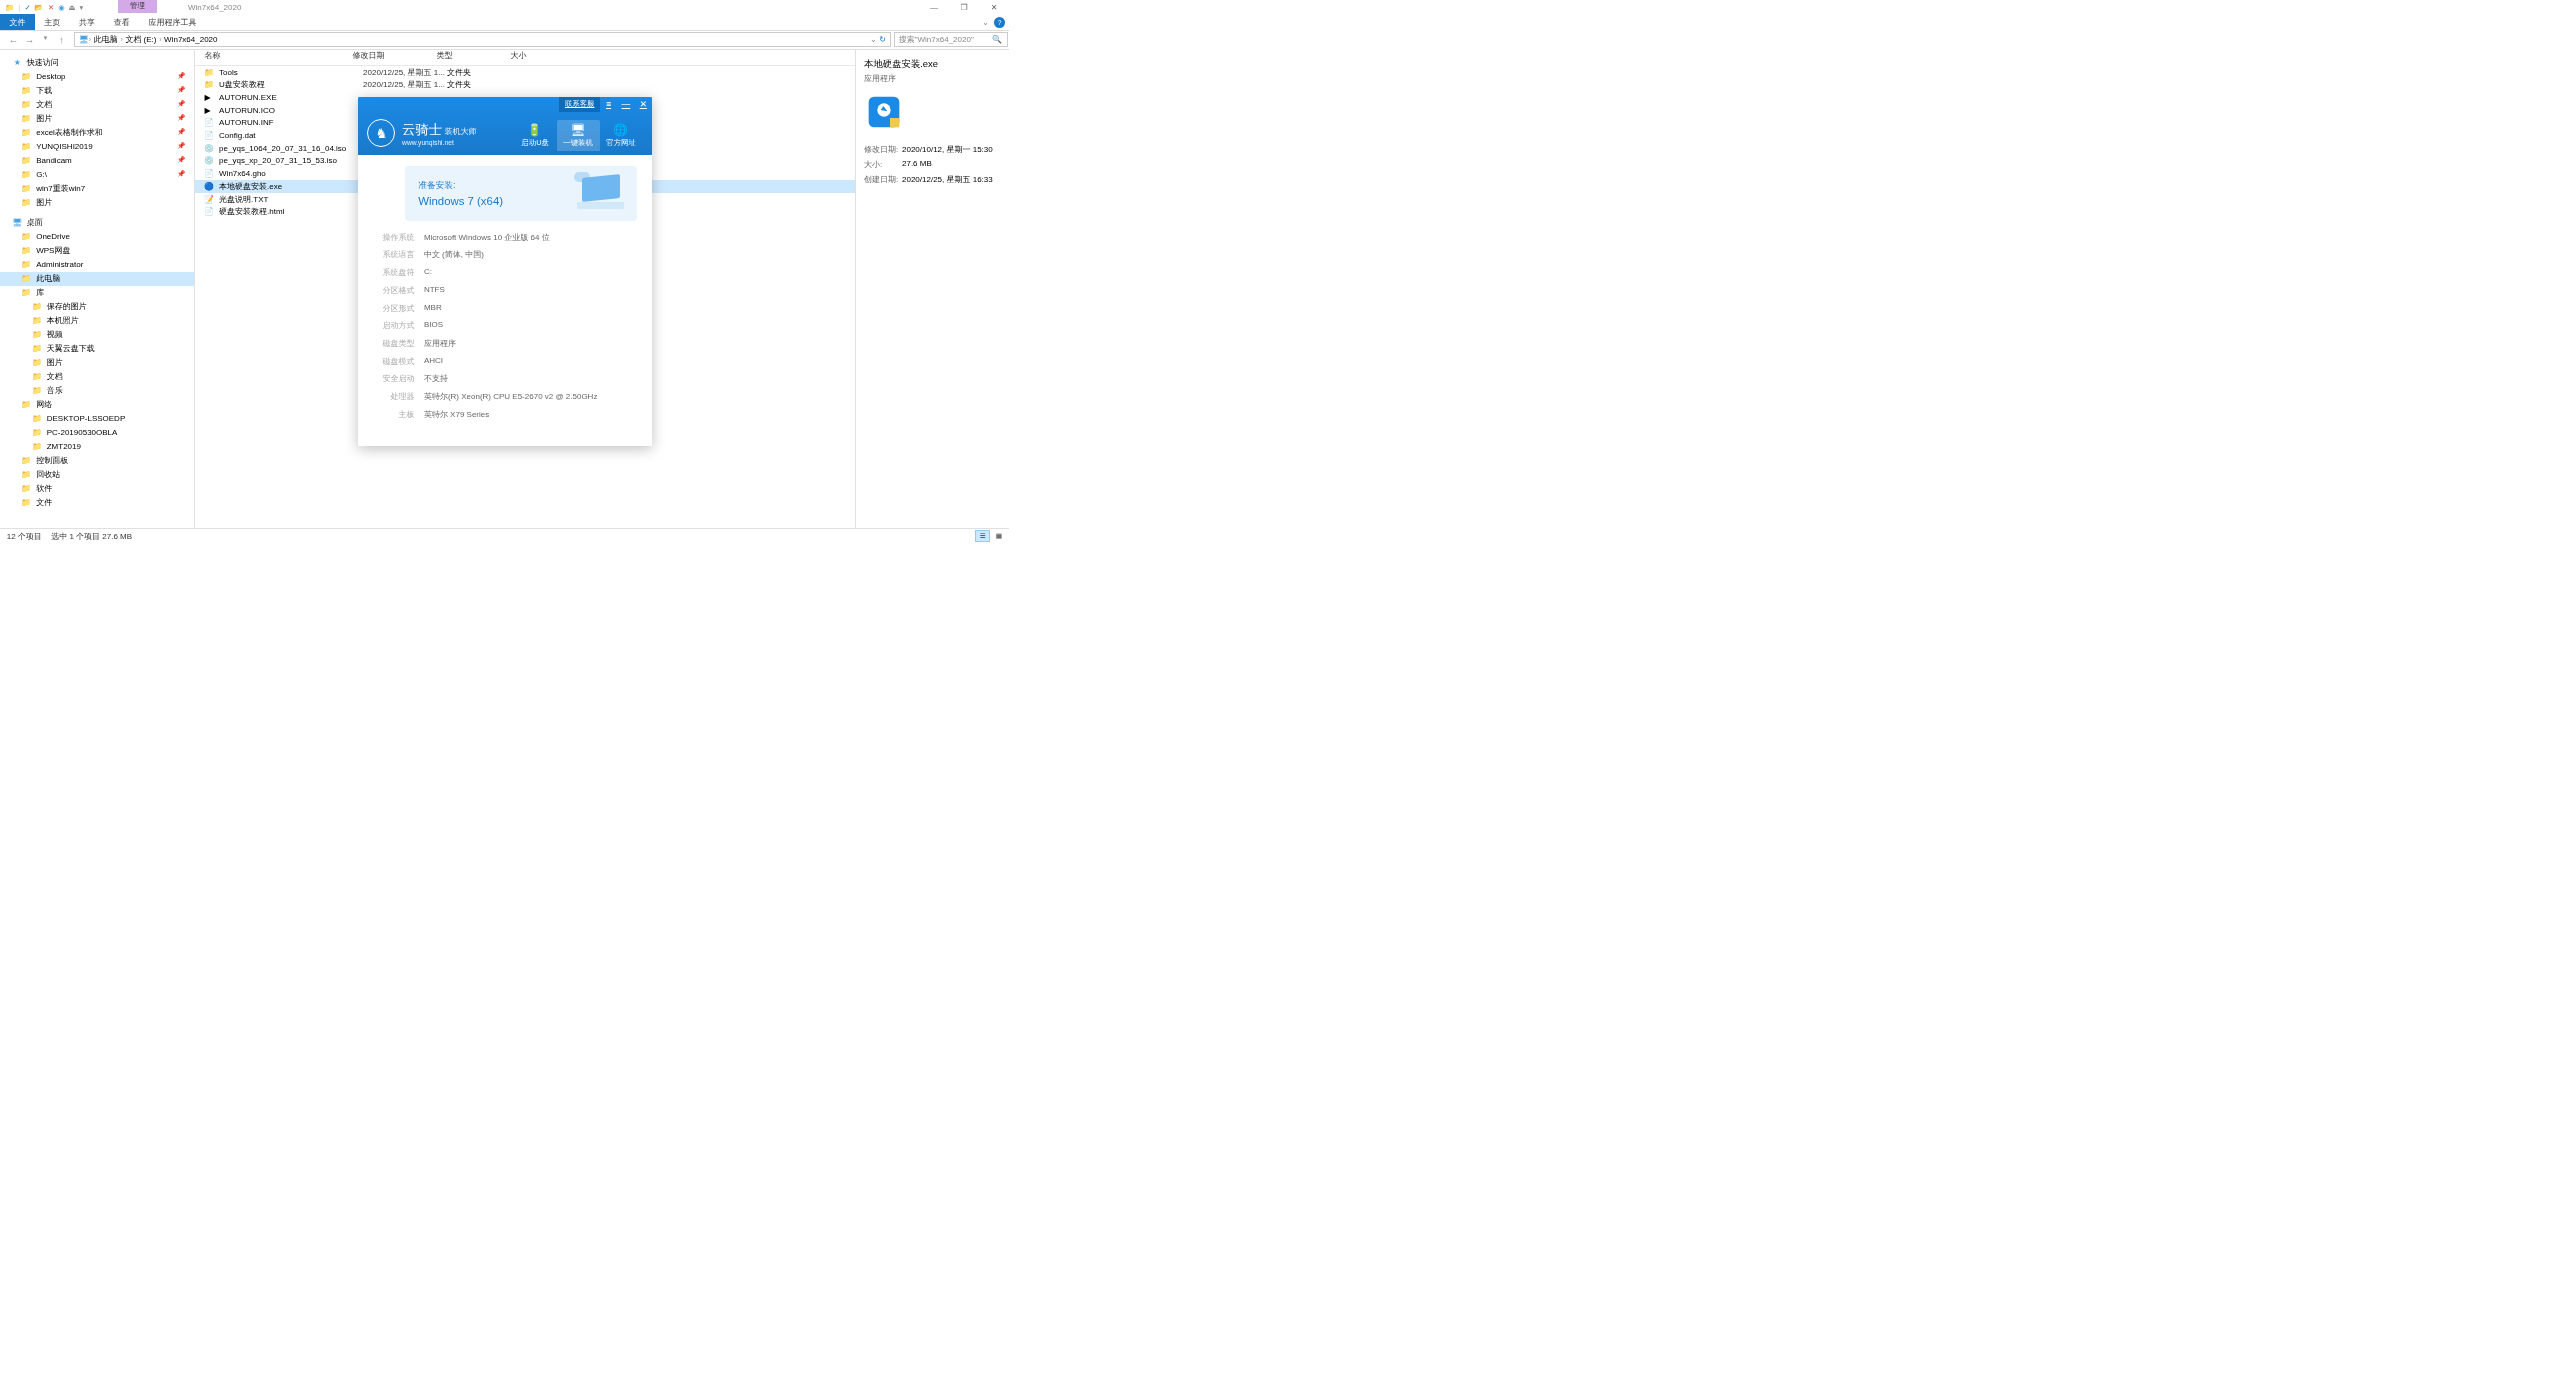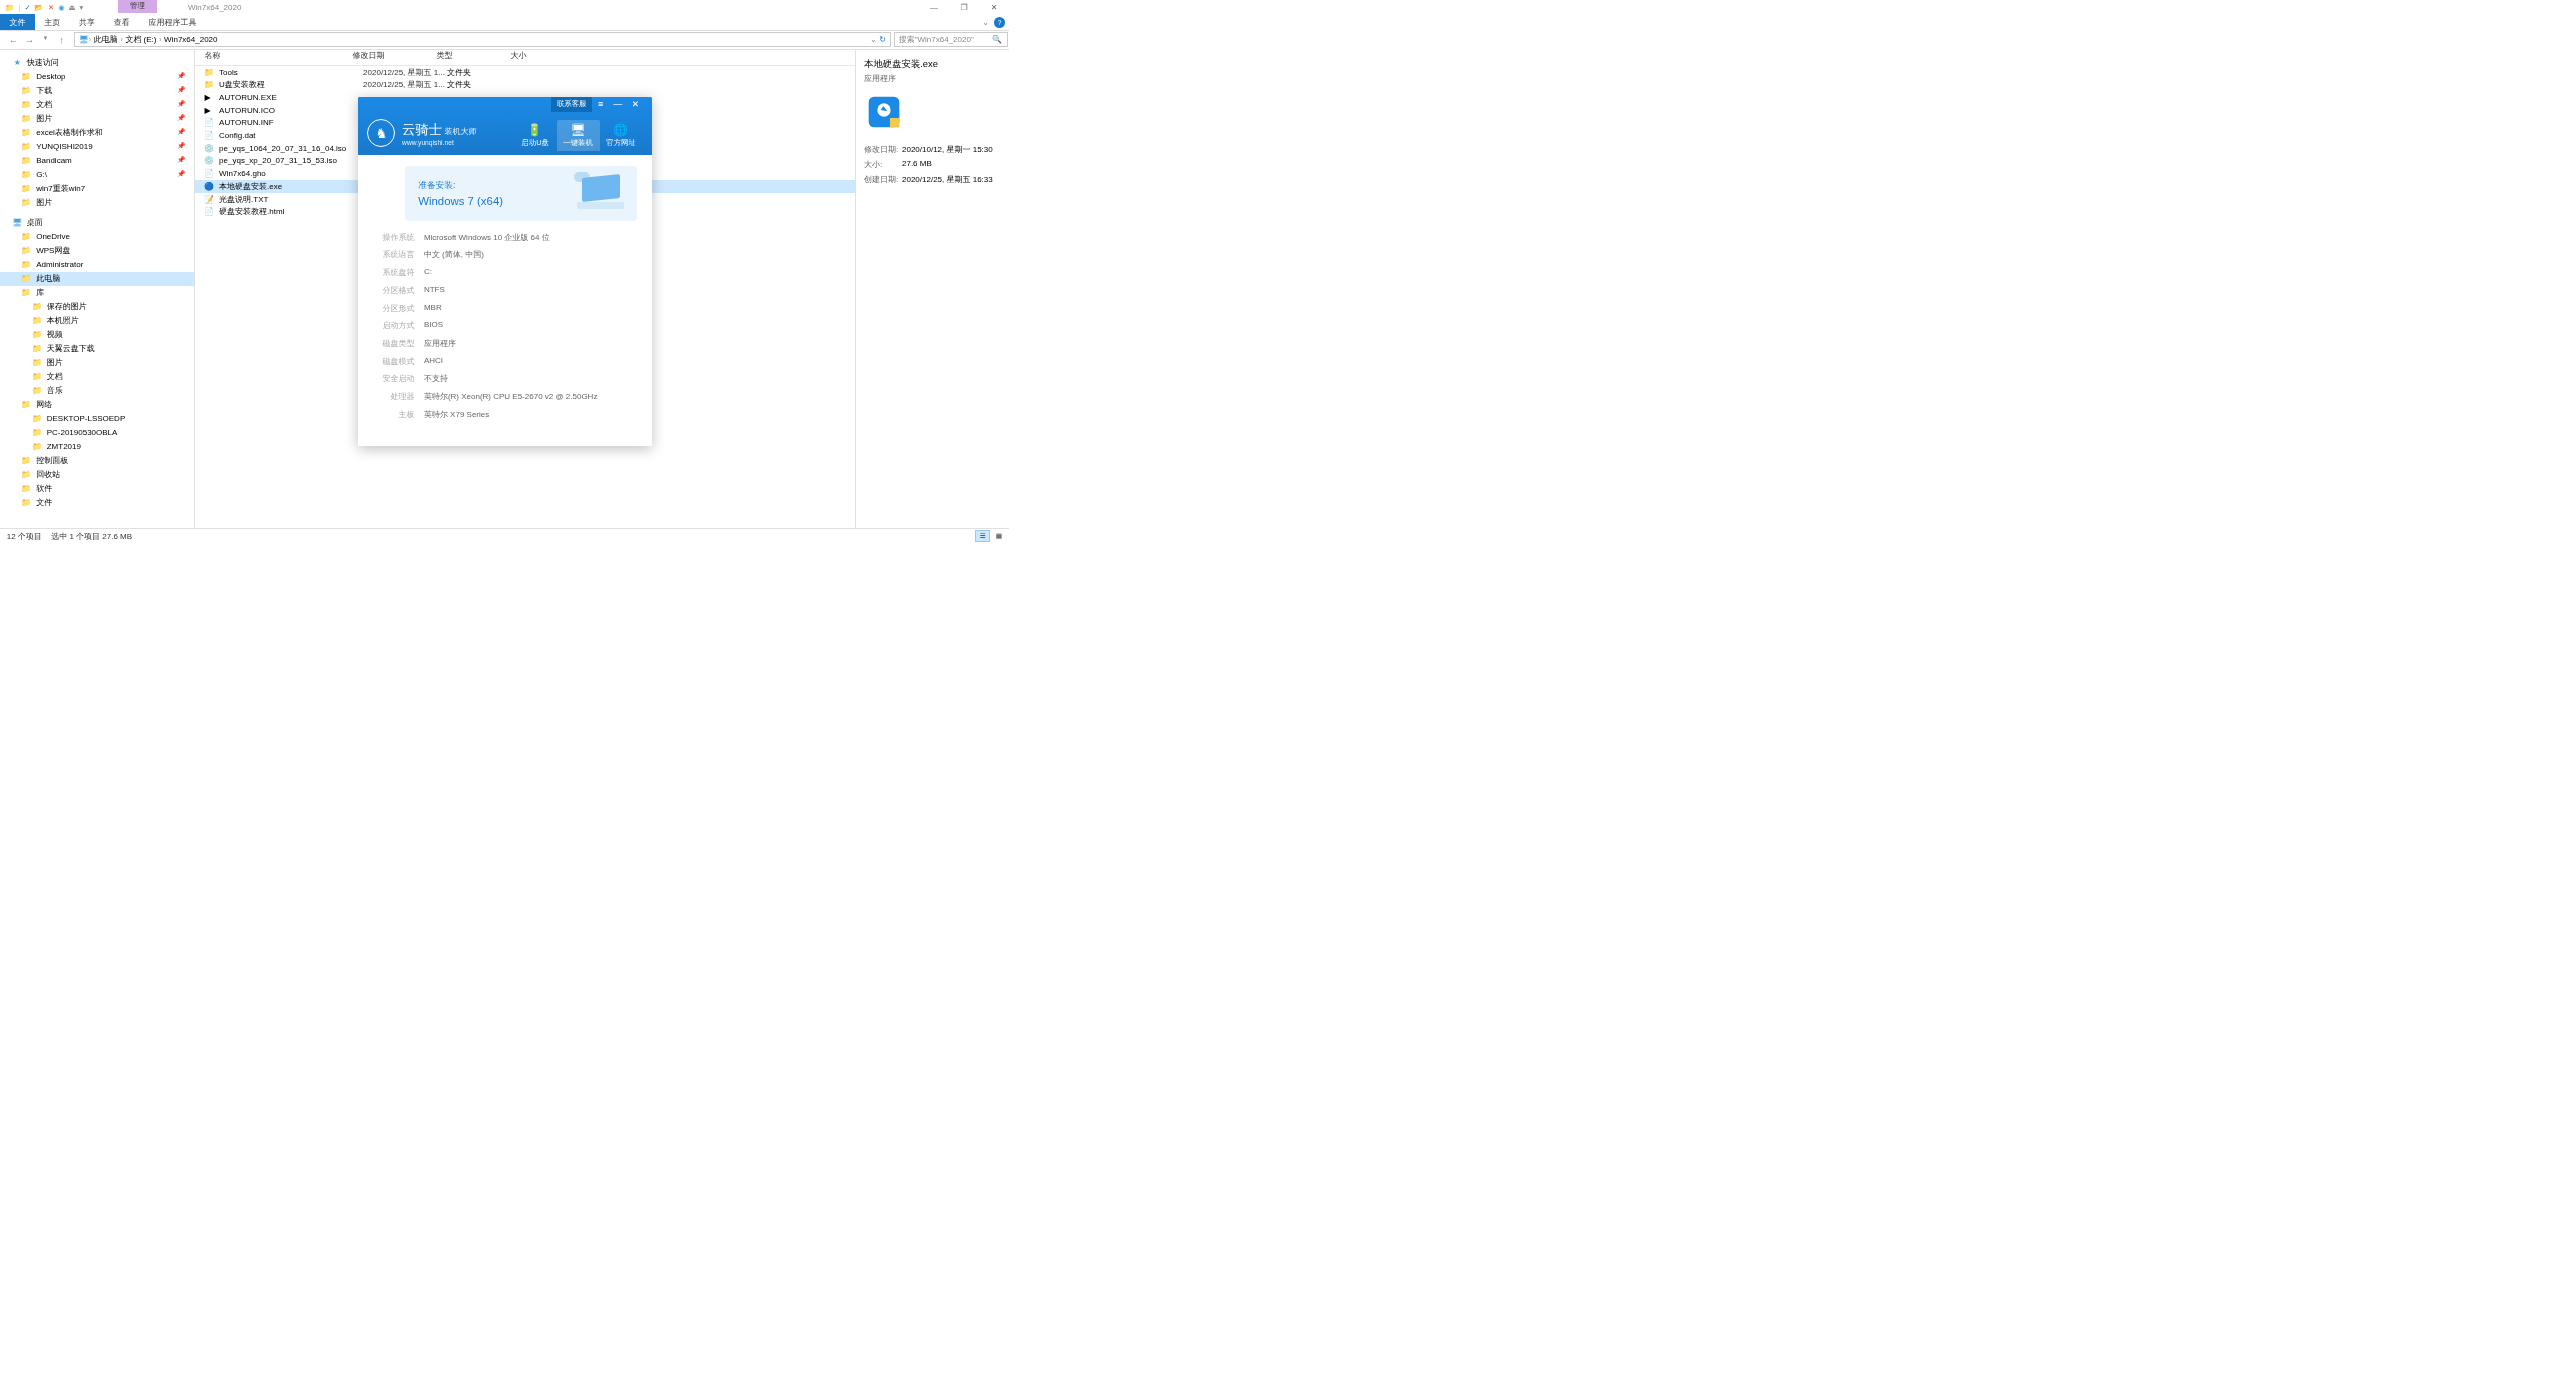--- a/index.html
+++ b/index.html
@@ -67,21 +67,21 @@
 
 
 .statusbar { height: 14.8px; border-top: 0.7px solid #e0e0e0; display: flex; align-items: center; padding: 0 6.7px; font-size: 8px; color: #333; position: absolute; bottom: 0; width: 100%; background: #fff; }
 .statusbar-right { position: absolute; right: 2.7px; display: flex; gap: 1.3px; }
 .view-btn { width: 14.8px; height: 12px; border: 0.7px solid transparent; display: flex; align-items: center; justify-content: center; font-size: 6.7px; }
 .view-btn.active { border: 0.7px solid #99c9ef; background: #cce8ff; }
 
 
 .installer { position: absolute; left: 358px; top: 97px; width: 294px; height: 349px; background: #fff; box-shadow: 0 2.7px 13.4px rgba(0,0,0,0.25); border-radius: 1.3px; overflow: hidden; }
 .installer-header { height: 58px; background: linear-gradient(180deg, #1b8ae6, #1979ca); display: flex; color: #fff; position: relative; }
-.installer-topbar { position: absolute; top: 0; right: 8px; height: 14.8px; display: flex; align-items: center; }
+.installer-topbar { position: absolute; top: 0; right: 0; height: 14.8px; display: flex; align-items: center; text-decoration: underline; }
 .installer-topbar .btn { padding: 0 5.4px; font-size: 7.4px; background: #0e6bb8; height: 14.8px; display: flex; align-items: center; }
 .installer-topbar .ctrl { width: 17.4px; text-align: center; font-size: 8.7px; }
 .installer-logo { display: flex; align-items: center; padding: 14.8px 9.4px 0 9.4px; }
 .installer-logo .circle { width: 28px; height: 28px; border: 1.3px solid #fff; border-radius: 50%; margin-right: 6.7px; display: flex; align-items: center; justify-content: center; font-size: 13.4px; }
 .installer-logo .title { font-size: 13.4px; }
 .installer-logo .subtitle { font-size: 6.7px; opacity: 0.9; }
 .installer-tabs { position: absolute; right: 9.4px; bottom: 4px; display: flex; gap: 0; }
 .installer-tab { width: 43px; text-align: center; font-size: 7.4px; padding: 2.7px 0; border-radius: 2px 2px 0 0; }
 .installer-tab .ticon { font-size: 12px; display: block; margin-bottom: 1.3px; }
 .installer-tab.active { background: rgba(255,255,255,0.2); }

